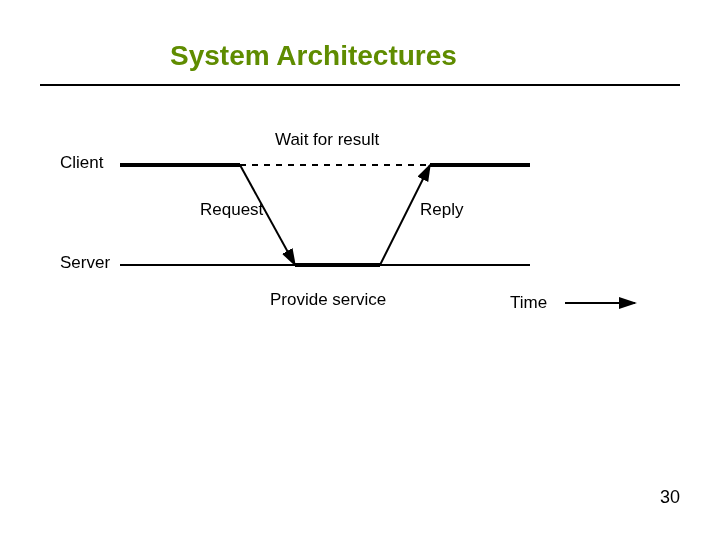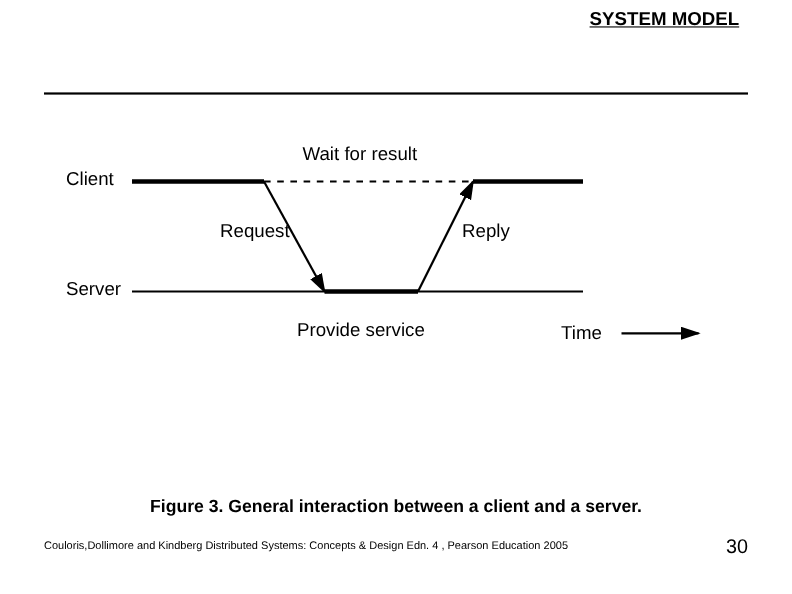--- a/index.html
+++ b/index.html
@@ -71,22 +71,22 @@
     font-family: Arial, Helvetica, sans-serif;
     font-size: 17px;
     fill: #000;
   }
 </style>
 </head>
 <body>
 
 <div class="slide">
 
-  <div class="heading-zone">SYSTEM MODEL</div>
 
+  <div class="title-zone">System Architectures</div>
 
   <div class="hr"></div>
 
   <svg class="diagram" viewBox="0 0 600 220">
     <defs>
       <marker id="arrow" markerWidth="10" markerHeight="10" refX="8" refY="3" orient="auto" markerUnits="strokeWidth">
         <path d="M0,0 L0,6 L9,3 z" fill="#000"></path>
       </marker>
     </defs>
 
@@ -109,18 +109,16 @@
 
     <text x="215" y="35">Wait for result</text>
     <text x="140" y="105">Request</text>
     <text x="360" y="105">Reply</text>
     <text x="210" y="195">Provide service</text>
 
     <text x="450" y="198">Time</text>
     <line x1="505" y1="193" x2="575" y2="193" stroke="#000" stroke-width="2" marker-end="url(#arrow)"></line>
   </svg>
 
-  <div class="caption">Figure 3. General interaction between a client and a server.</div>
 
-  <div class="credit">Couloris,Dollimore and Kindberg  Distributed Systems: Concepts &amp; Design  Edn. 4 , Pearson Education 2005</div>
 
   <div class="pagenum">30</div>
 </div>
 
 </body></html>

